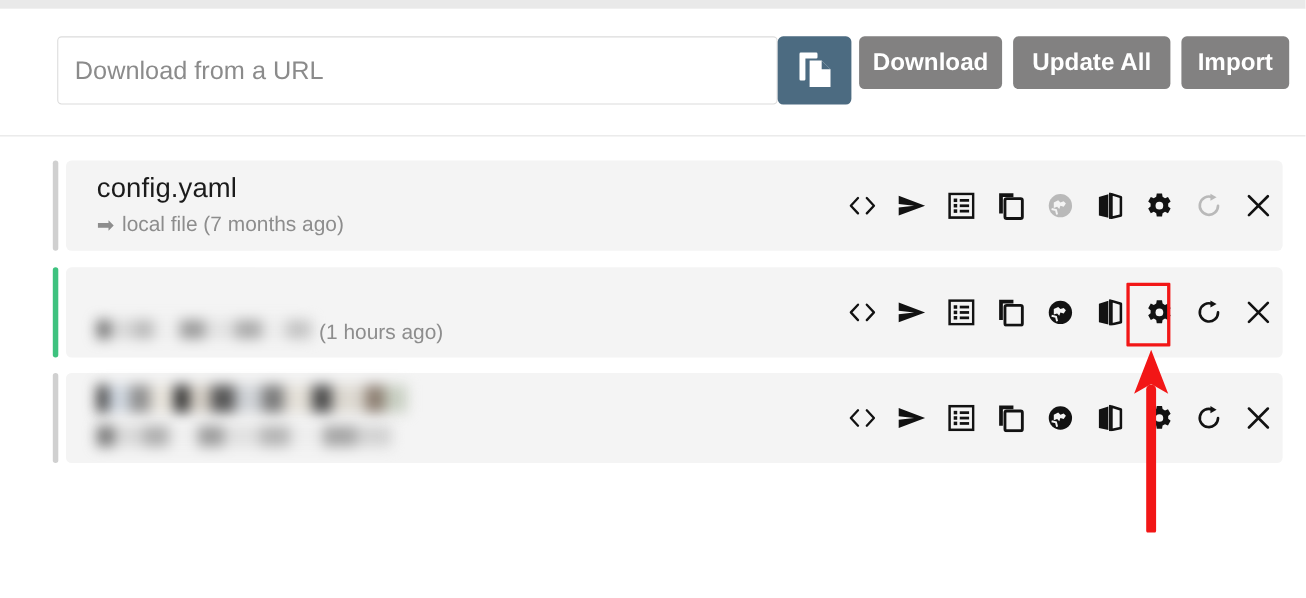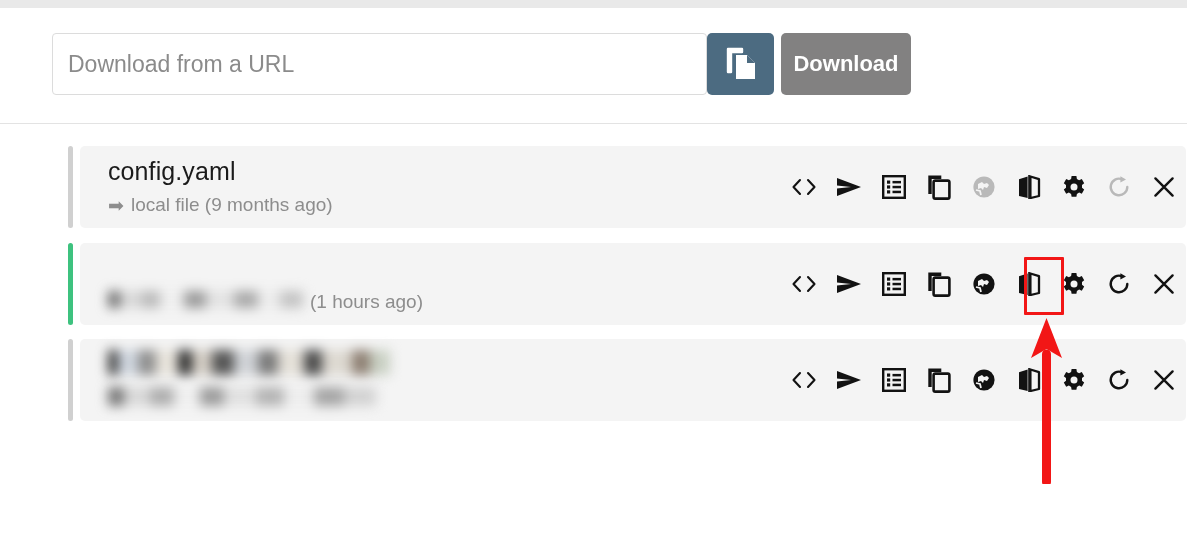--- a/index.html
+++ b/index.html
@@ -47,41 +47,41 @@
     width: 67px; height: 62px;
     background: #4c6b81;
     border: none; border-radius: 5px;
     display: flex; align-items: center; justify-content: center;
     cursor: pointer;
   }
   .paste-btn svg { display: block; }
 
   .gbtn {
     position: absolute; top: 25px;
-    height: 62px;
+    height: 48px;
     background: #828181;
     border: none; border-radius: 5px;
     color: #ffffff;
     font-family: "Liberation Sans", sans-serif;
     font-size: 22px;
     font-weight: bold;
     cursor: pointer;
     white-space: nowrap;
     padding: 0 0;
     display: flex; align-items: center; justify-content: center;
   }
   .btn-download { left: 781px;  width: 130px; }
   .btn-update   { left: 921px;  width: 143px; }
   .btn-import   { left: 1074px; width: 98px;  }
 
   
   .list { position: absolute; left: 0; top: 125px; width: 1187px; }
 
   .row-wrap {
-    position: absolute; left: 68px;
+    position: absolute; left: 48px;
     width: 1118px; height: 82px; padding-left: 48px;
   }
   .row-accent {
     position: absolute; left: 0; top: 0;
     width: 5px; height: 82px;
     border-radius: 3px;
   }
   .row-card {
     position: absolute; left: 12px; top: 0;
     width: 1106px; height: 82px;
@@ -154,31 +154,33 @@
         <svg width="34" height="36" viewBox="0 0 34 36">
           <path d="M4 3 h14 v3 h-11 v20 h-3 z" fill="#ffffff"></path>
           <path d="M4 3 h14 v3 h-11 v20 h-3 z" fill="none" stroke="#ffffff" stroke-width="2.4" stroke-linejoin="round"></path>
           <path d="M12 9 h11 l8 8 v16 h-19 z" fill="#ffffff"></path>
           <path d="M23 9 v8 h8" fill="#4c6b81"></path>
         </svg>
       </span>
     </button>
 
     <button class="gbtn btn-download">Download</button>
+    <button class="gbtn btn-update">Update All</button>
+    <button class="gbtn btn-import">Import</button>
   </div>
 
   <div class="list">
 
     <div class="row-wrap" style="top:21px;">
       <div class="row-accent" style="background:#d0d0d0;"></div>
       <div class="row-card">
         <div class="row-title">config.yaml</div>
         <div class="row-sub">
           <span class="sub-arrow">➡</span>
-          <span>local file (9 months ago)</span>
+          <span>local file (7 months ago)</span>
         </div>
 
         <div class="icons">
           <button class="icon-btn">
             <svg width="26" height="20" viewBox="0 0 26 20">
                 <path d="M9 3 L2.5 10 L9 17 M17 3 L23.5 10 L17 17" fill="none" class="st-dark" stroke-width="2.1" stroke-linecap="round" stroke-linejoin="round"></path>
               </svg>
           </button>
           <button class="icon-btn">
             <svg width="28" height="22" viewBox="0 0 28 22">

